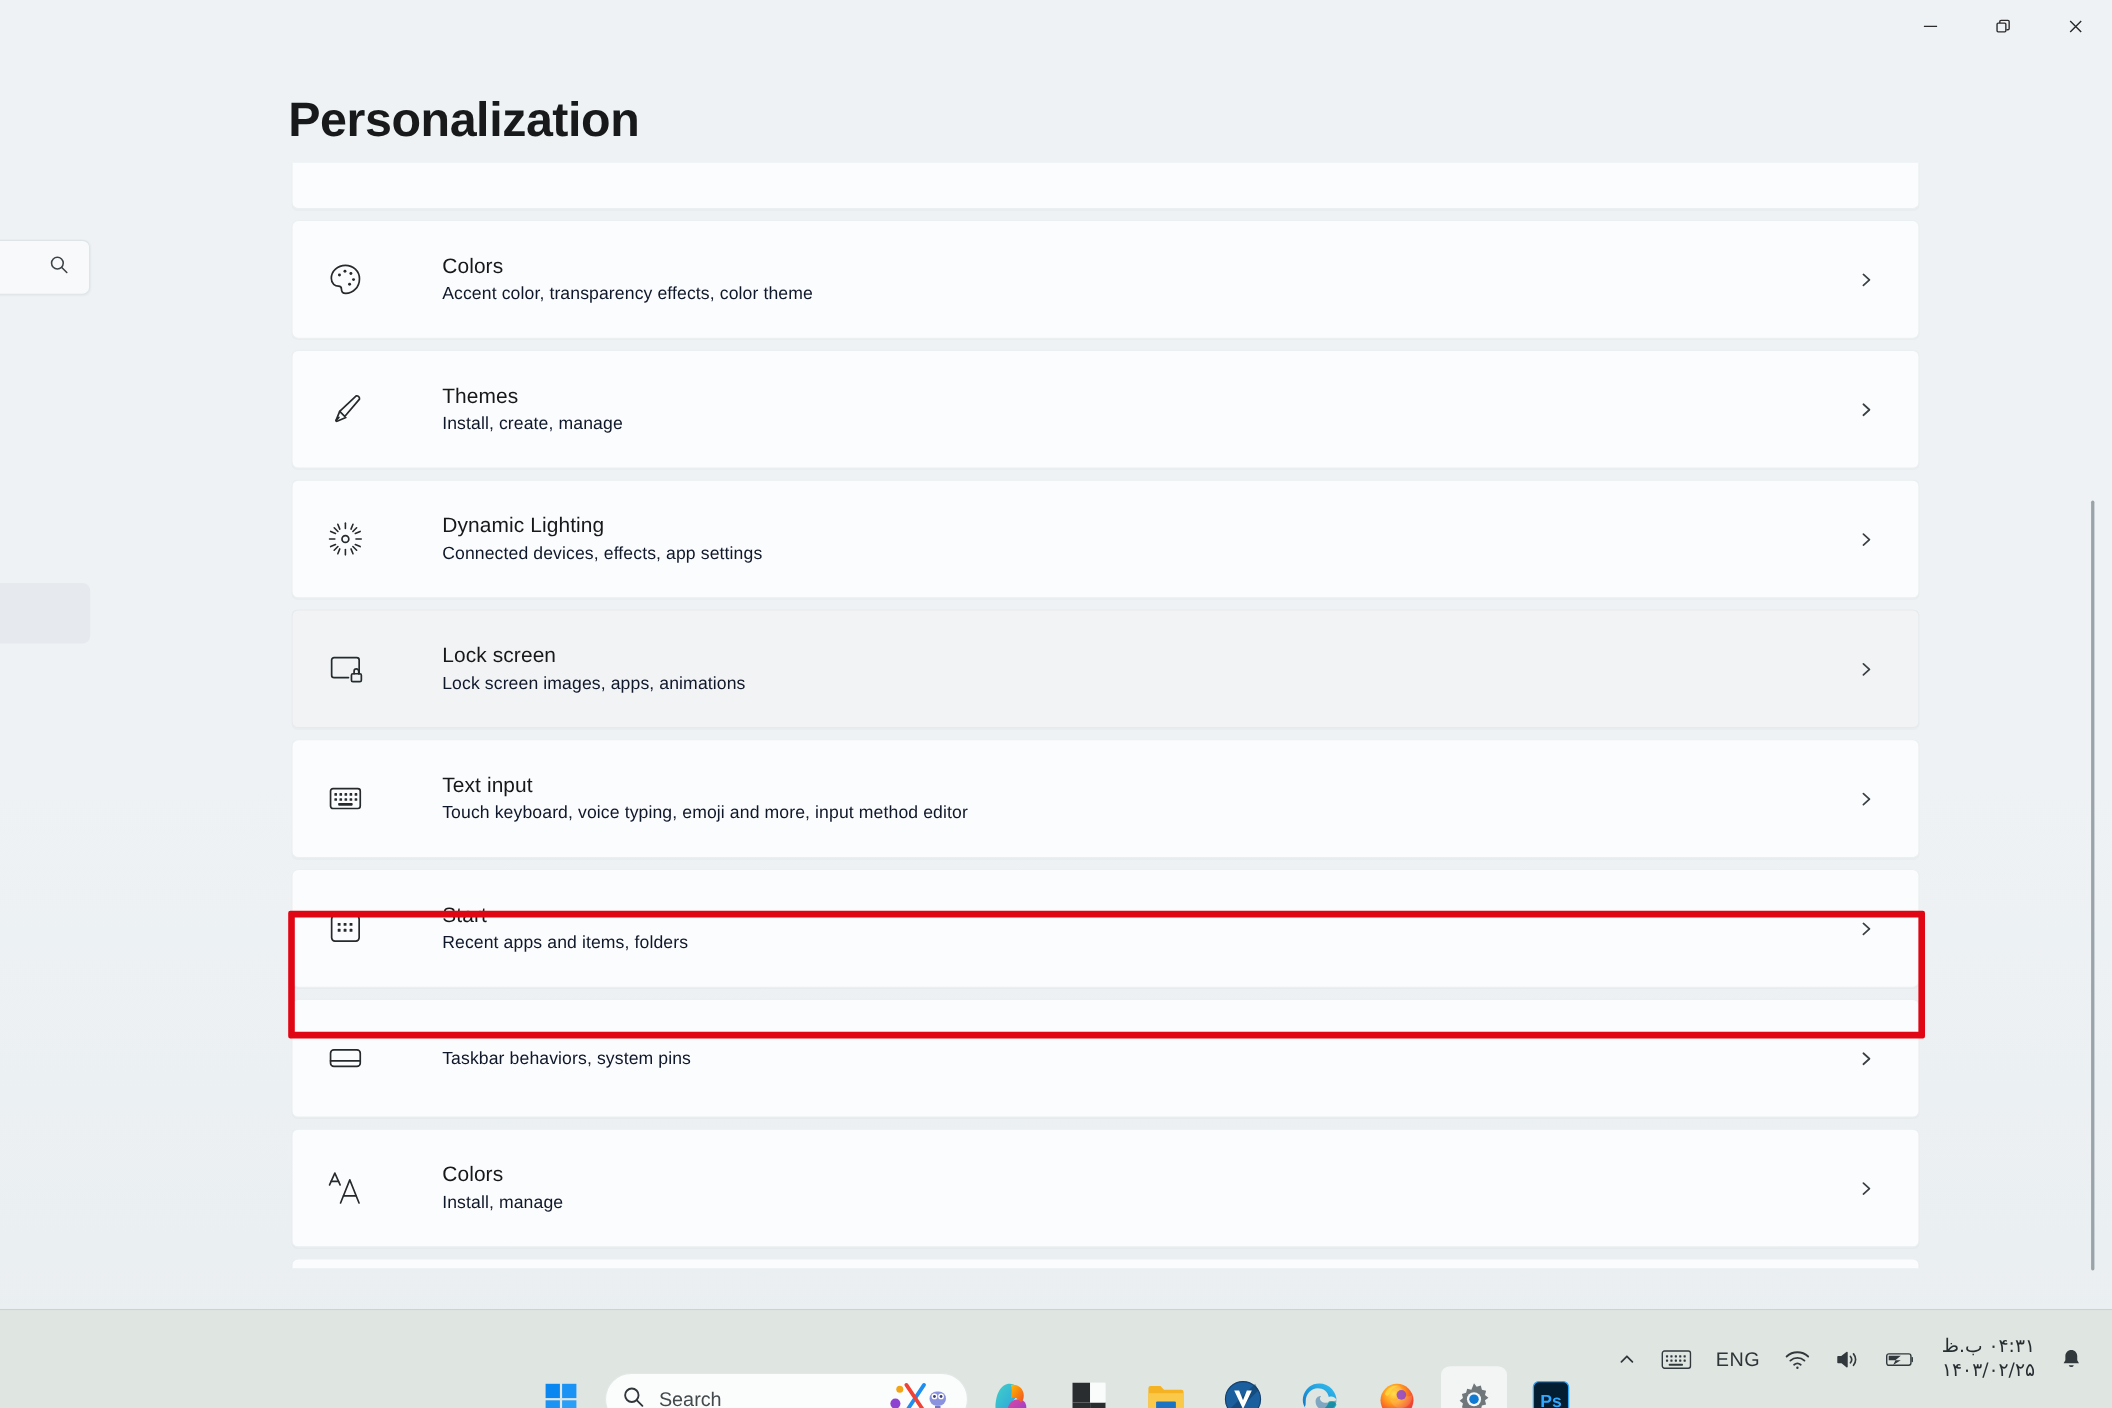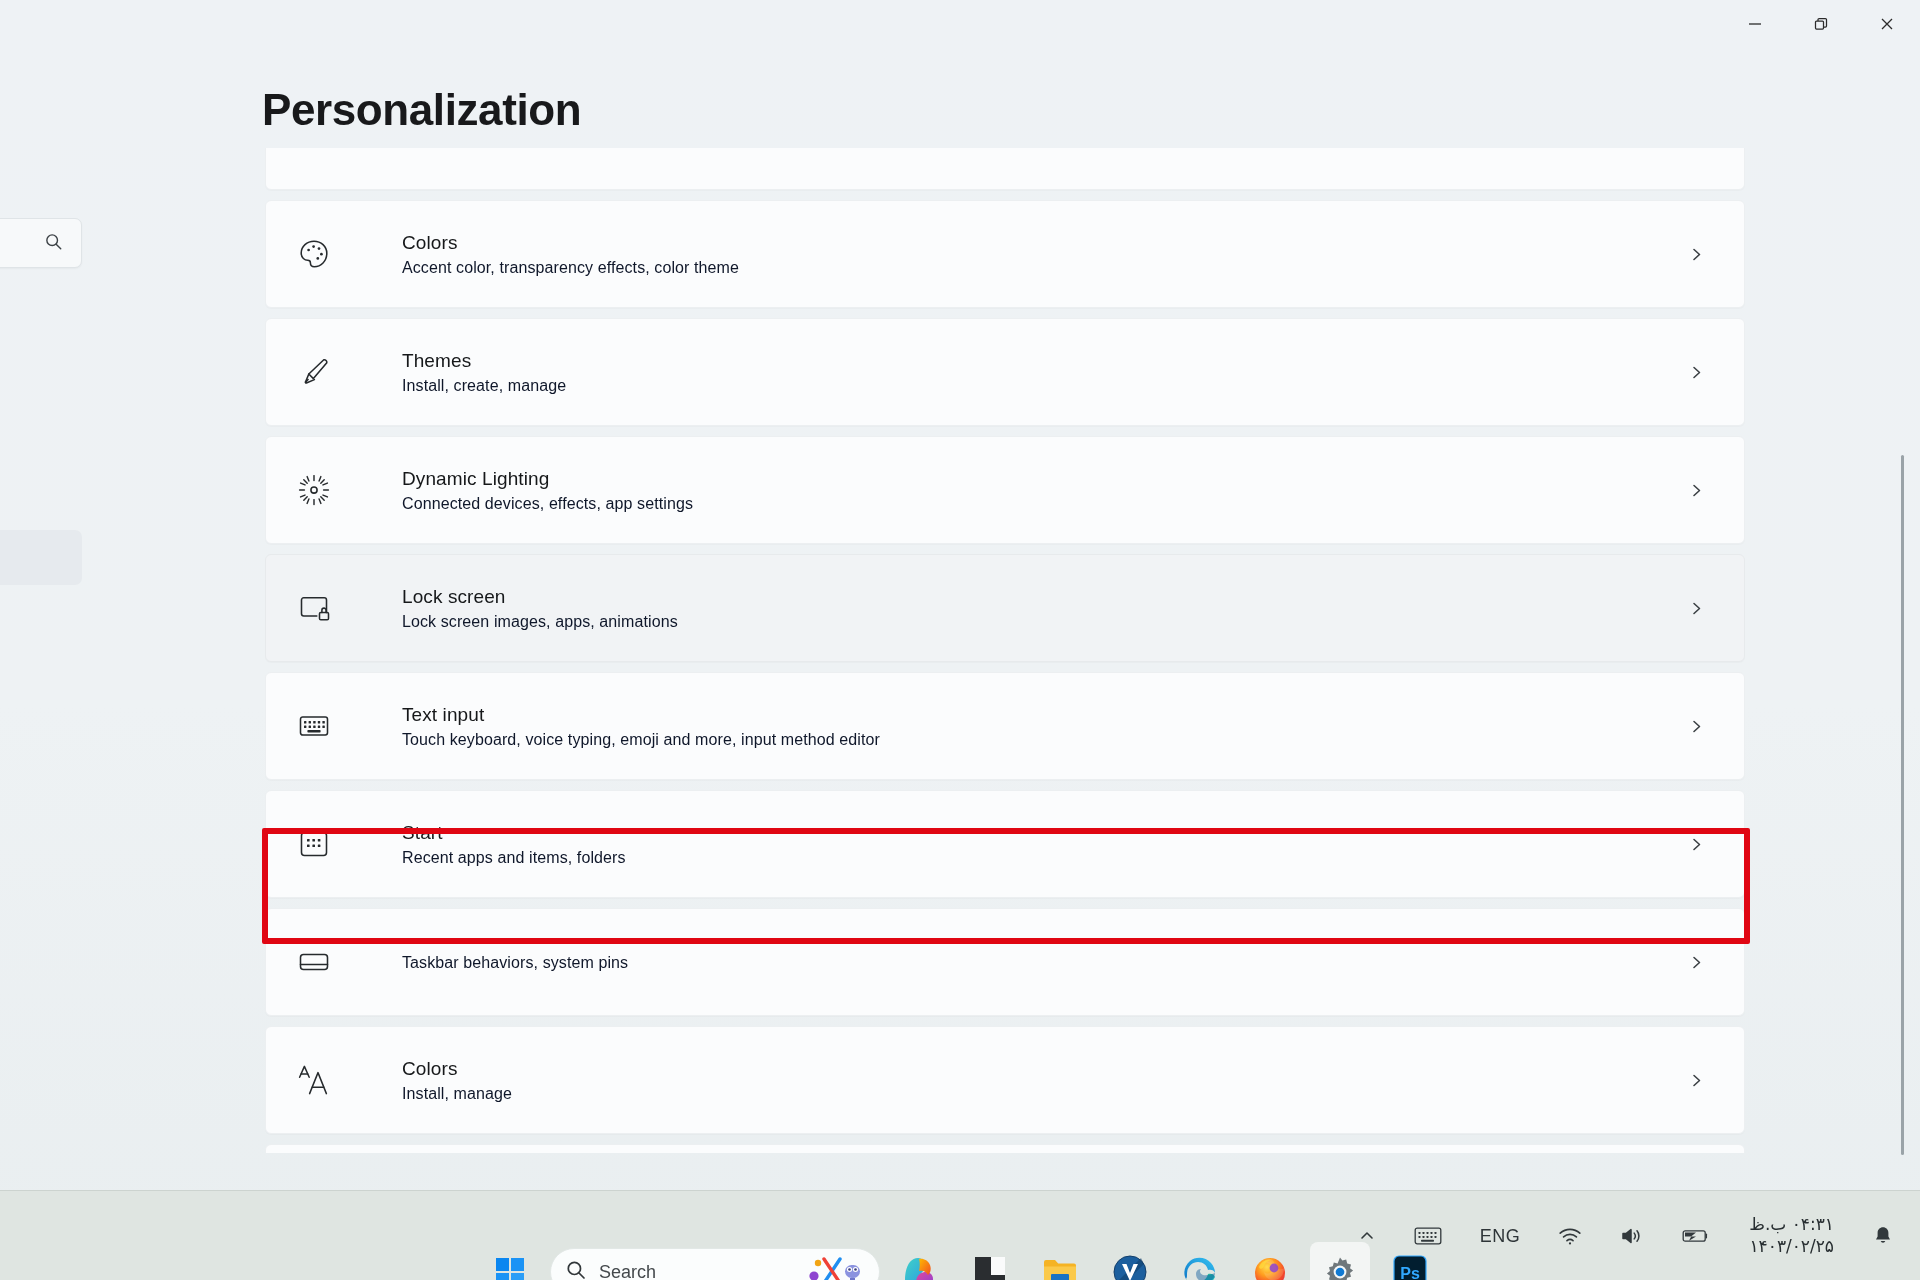--- a/index.html
+++ b/index.html
@@ -155,21 +155,21 @@
   #searchpill .sp-label {
     margin-left: 12px; font-size: 18px; color: #44494c;
   }
   #searchpill .sp-art {
     position: absolute; right: 10px; top: 50%; transform: translateY(-50%);
     display: flex; align-items: center;
   }
 
   #tb-right {
     position: absolute; right: 16px; top: 0; height: 90px;
-    display: flex; align-items: center; gap: 16px;
+    display: flex; align-items: center; gap: 0;
   }
   .tray {
     height: 56px; padding: 0 11px; border-radius: 6px;
     display: flex; align-items: center; justify-content: center;
     color: #32393c;
   }
   #tray-lang { font-size: 18px; letter-spacing: .5px; color: #2e3538; }
   #tray-clock {
     display: flex; flex-direction: column; 
     justify-content: center; padding: 0 12px; height: 56px;

